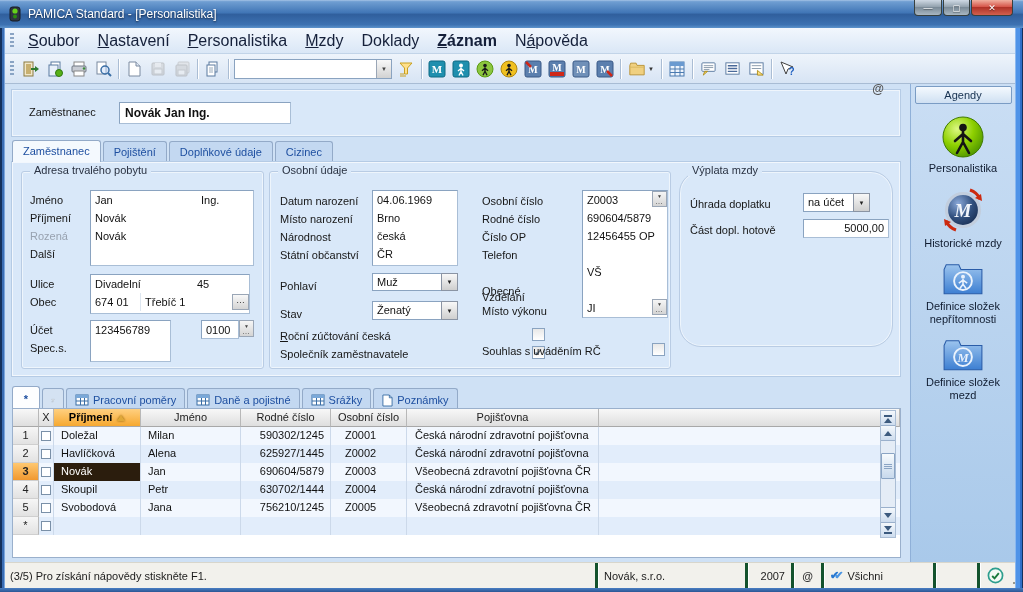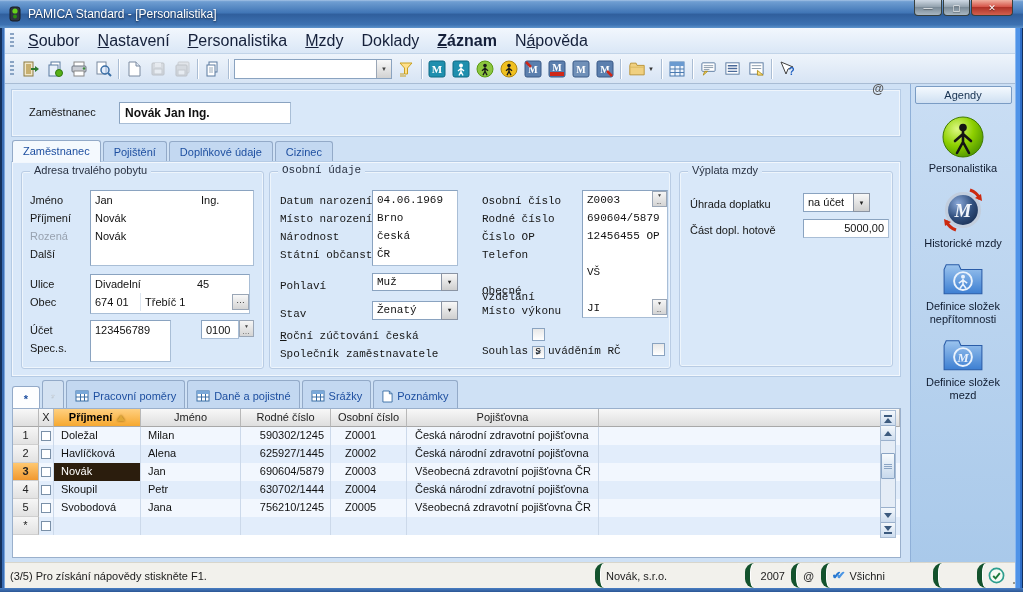--- a/index.html
+++ b/index.html
@@ -93,21 +93,21 @@
   .dd { display:flex; } 
   .dd .dd-val { flex:1; background:#fff; border:1px solid #8aa3c0; border-right:none; padding:2px 4px; line-height:13px; }
   .dd .dd-btn { width:17px; background:linear-gradient(#f8f8f8,#cfcfcf); border:1px solid #8a94a4;
                 display:flex; align-items:center; justify-content:center; font-size:6px; color:#222; }
   .cb { width:13px; height:13px; background:linear-gradient(#e8e8e8,#fff); border:1px solid #8aa3c0;
         font-size:10px; color:#5c7288; text-align:center; line-height:11px; }
   .num-right { text-align:right; padding-right:4px; }
 
   
   .grid-tabs { position:absolute; left:7px; top:302px; height:22px; display:flex; align-items:flex-end; }
-  .gtab { height:28px; padding:3px 8px 0; margin-right:2px; font-size:11px; color:#1e4fa0;
+  .gtab { height:20px; padding:3px 8px 0; margin-right:2px; font-size:11px; color:#1e4fa0;
     background:#c3d8f1; border:1px solid #93aac8; border-bottom:none; border-radius:3px 3px 0 0;
     display:flex; align-items:center; gap:4px; }
   .gtab.active { background:#fdfeff; height:22px; color:#1e4fa0; font-weight:bold; width:28px; justify-content:center; }
   .gtab.ficon { width:22px; justify-content:center; background:#d4e2f2; }
   .gtab svg { display:block; }
 
   
   .grid-panel { position:absolute; left:7px; top:324px; width:889px; height:150px; background:#fff;
     border:1px solid #9ab0cc; }
   .trow { display:flex; height:18px; }
@@ -155,21 +155,21 @@
   .agendy-btn { margin-top:2px; width:97px; height:18px; text-align:center; line-height:16px;
     background:linear-gradient(#f4f9fe,#cfe0f2); border:1px solid #7a9cc4; border-radius:2px;
     color:#15304f; font-size:11px; }
   .sb-item { margin-top:11px; display:flex; flex-direction:column; align-items:center; }
   .sb-label { margin-top:3px; font-size:11px; color:#101c30; text-align:center; line-height:13px; width:100px; }
 
   
   .statusbar { position:absolute; left:4px; right:4px; top:562px; height:26px; background:#f2f1ec;
     border-top:1px solid #d8d6cc; display:flex; align-items:stretch; font-size:11px; color:#1c1c1c; }
   .ssec { display:flex; align-items:center; padding:0 6px; }
-  .ssec + .ssec { border-left:5px solid #14532d; box-shadow:inset 1px 0 0 #fff;border-radius:9px; }
+  .ssec + .ssec { border-left:3px solid #14532d; box-shadow:inset 1px 0 0 #fff; }
   .s-help { flex:1; }
   .s-comp { width:150px; }
   .s-year { width:46px; justify-content:flex-end; }
   .s-at { width:30px; justify-content:center; font-weight:bold; color:#333; }
   .s-all { width:112px; gap:1px; }
   .s-gap { width:44px; }
   .s-chk { width:34px; justify-content:center; }
   .dchk { color:#2878d0; font-size:11px; font-weight:bold; }
   .dchk.d2 { margin-left:-6px; color:#4a95e4; }
   .szgrip { align-self:flex-end; width:2px; height:2px; margin:0 4px 4px 2px; background:#9a988e;
@@ -454,21 +454,21 @@
                   <span class="fx">0100</span>
                 </div>
               <span class="spin">
                   <span class="c1">▼</span>
                   <span class="c2">…</span>
                 </span>
             </div>
           </div>
         </div>
 
-        <div class="grp" style="left:256px; top:8px; width:402px; height:198px;font-family:Liberation Mono, monospace;">
+        <div class="grp" style="left:256px; top:8px; width:402px; height:198px;">
           <span class="grp-legend">Osobní údaje</span>
           <span class="abs lbl" style="left:10px; top:23px;">Datum narození</span>
           <span class="abs lbl" style="left:10px; top:41px;">Místo narození</span>
           <span class="abs lbl" style="left:10px; top:59px;">Národnost</span>
           <span class="abs lbl" style="left:10px; top:77px;">Státní občanství</span>
           <div class="abs fld" style="left:102px; top:18px; width:86px; height:76px;">
             <div class="mrow">
                 <span class="fx">04.06.1969</span>
               </div>
             <div class="mrow">
@@ -535,21 +535,21 @@
                 <span class="spin" style="height:16px;">
                   <span class="c1">▼</span>
                   <span class="c2">…</span>
                 </span>
               </div>
           </div>
           <span class="abs lbl" style="left:212px; top:173px;">Souhlas s uváděním RČ</span>
           <span class="abs cb" style="left:382px; top:171px;"></span>
         </div>
 
-        <div class="grp" style="left:666px; top:8px; width:214px; height:196px;">
+        <div class="grp" style="left:666px; top:8px; width:214px; height:176px;border-radius:22px;">
           <span class="grp-legend">Výplata mzdy</span>
           <span class="abs lbl" style="left:10px; top:26px;">Úhrada doplatku</span>
           <div class="abs dd" style="left:123px; top:21px; width:67px; height:19px;">
             <span class="dd-val">na účet</span>
             <span class="dd-btn">
                 <span>▼</span>
               </span>
           </div>
           <span class="abs lbl" style="left:10px; top:52px;">Část dopl. hotově</span>
           <div class="abs fld num-right" style="left:123px; top:47px; width:86px; height:19px; line-height:17px;">5000,00</div>

